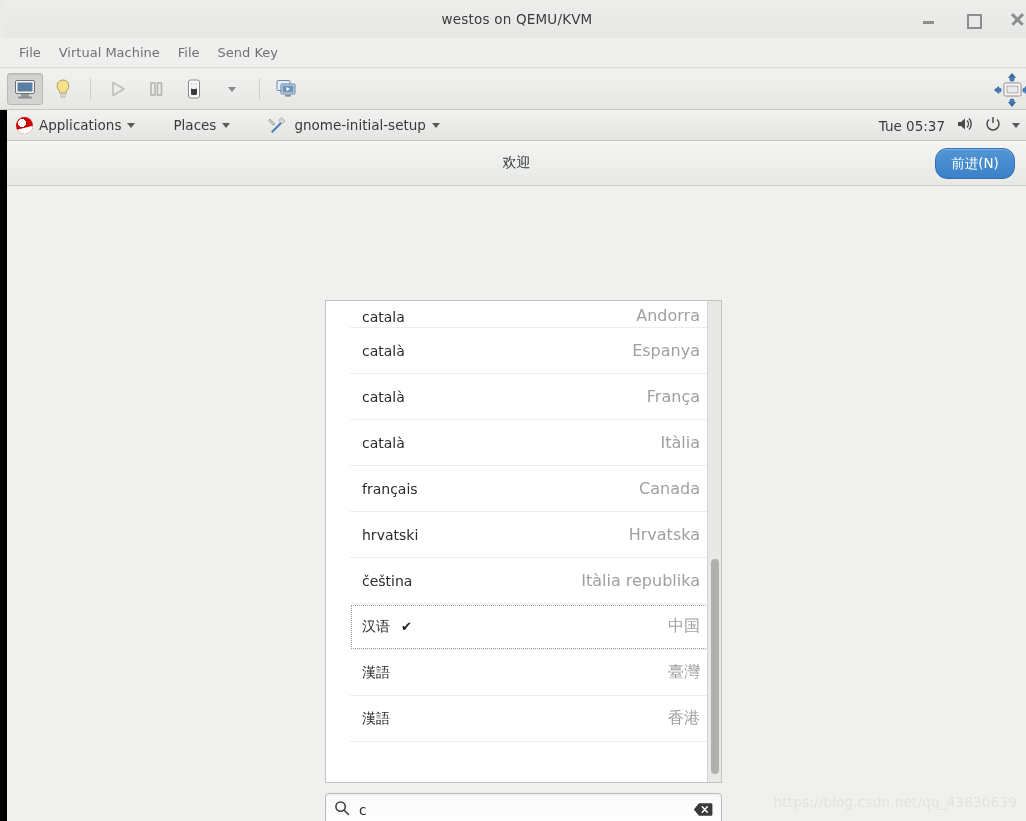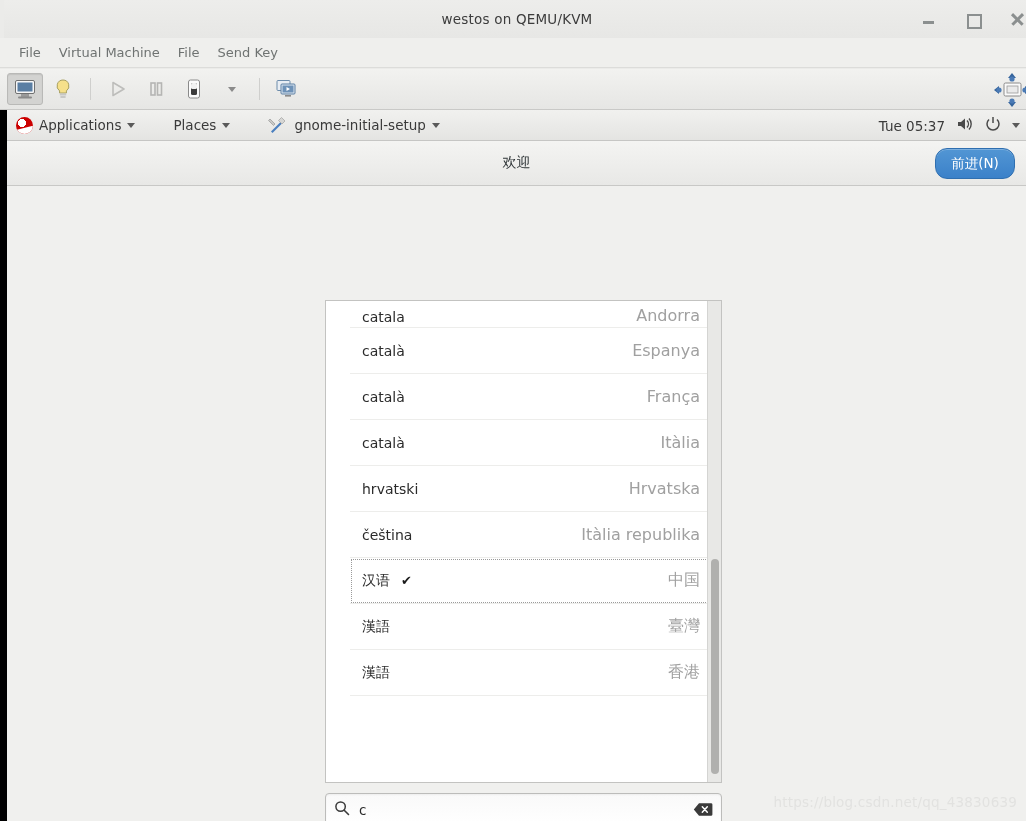--- a/index.html
+++ b/index.html
@@ -341,20 +341,24 @@
               </div>
               <div class="lang-row">
                 <span class="lang-name">català</span>
                 <span class="lang-country">França</span>
               </div>
               <div class="lang-row">
                 <span class="lang-name">català</span>
                 <span class="lang-country">Itàlia</span>
               </div>
               <div class="lang-row">
+                <span class="lang-name">français</span>
+                <span class="lang-country">Canada</span>
+              </div>
+              <div class="lang-row">
                 <span class="lang-name">hrvatski</span>
                 <span class="lang-country">Hrvatska</span>
               </div>
               <div class="lang-row">
                 <span class="lang-name">čeština</span>
                 <span class="lang-country">Itàlia republika</span>
               </div>
               <div class="lang-row selected">
                 <span class="lang-name">汉语</span>
                 <span class="lang-check">✔</span>

